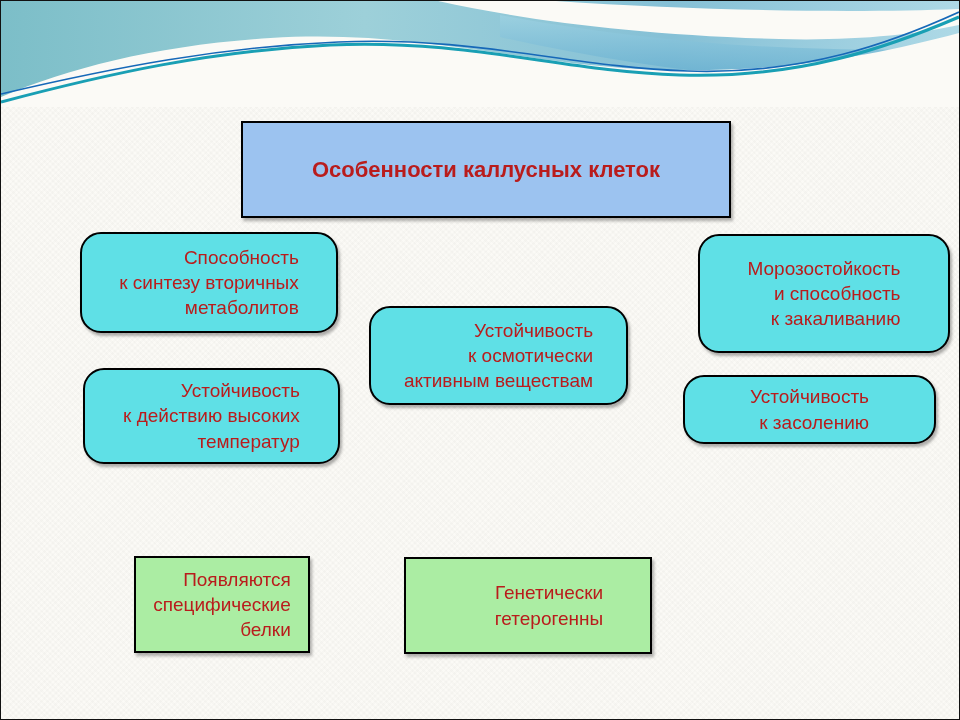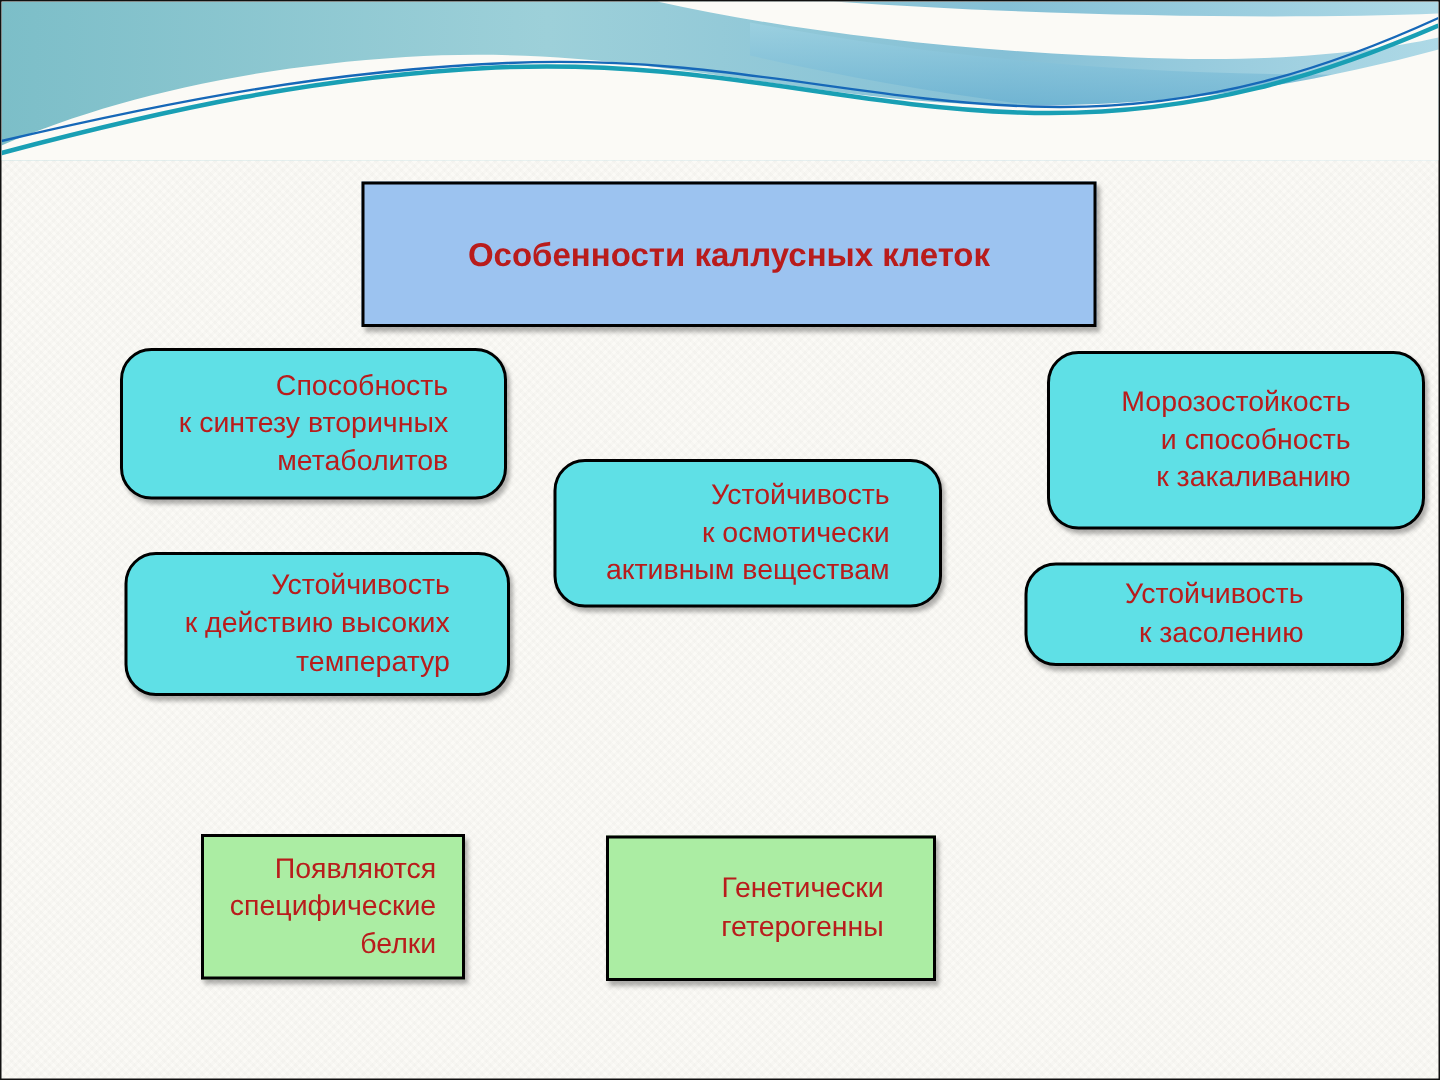--- a/index.html
+++ b/index.html
@@ -94,17 +94,17 @@
 к действию высоких
 температур</div>
 
   <div class="box feature" style="left:682px; top:374px; width:253px; height:69px;">Устойчивость
 к засолению</div>
 
   <div class="box property" style="left:133px; top:555px; width:176px; height:97px;">Появляются
 специфические
 белки</div>
 
-  <div class="box property" style="left:403px; top:556px; width:220px; height:97px;padding-left:48px;">Генетически
+  <div class="box property" style="left:403px; top:556px; width:248px; height:97px;padding-left:48px;">Генетически
 гетерогенны</div>
 
 
 </div>
 
 </body></html>

